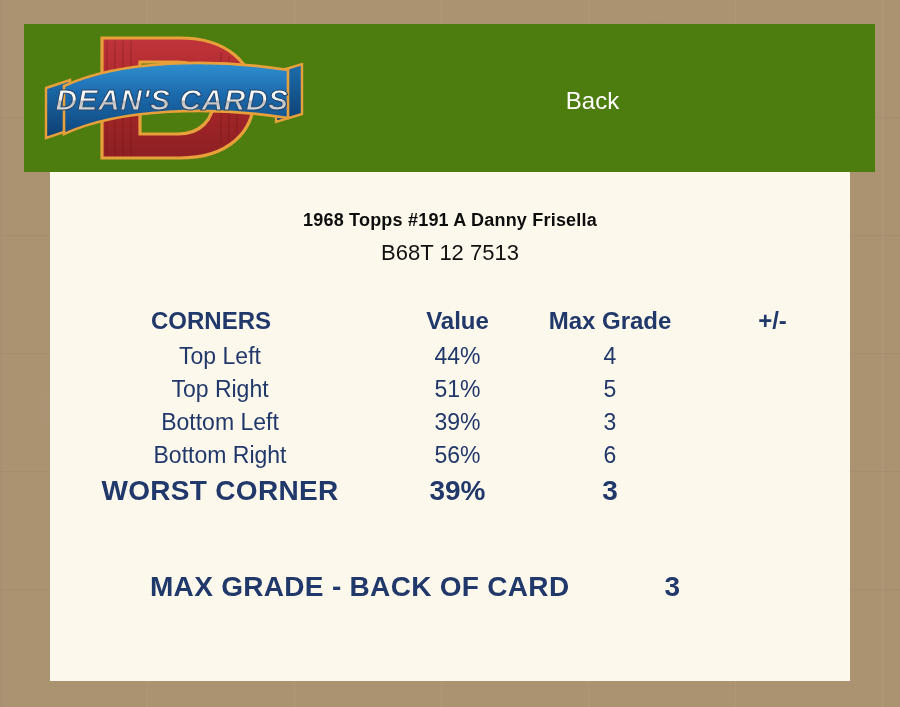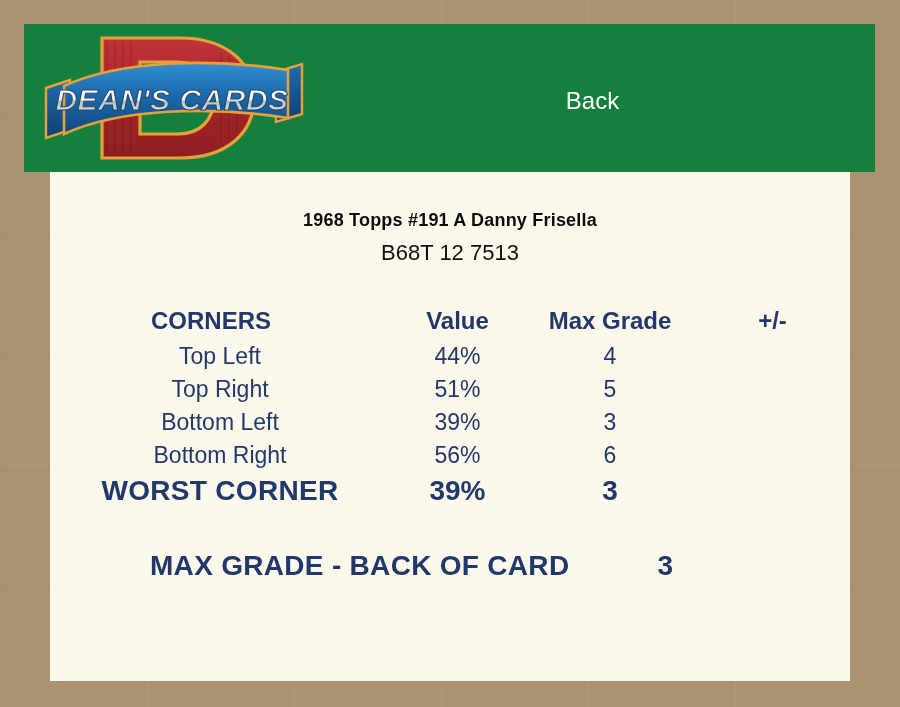--- a/index.html
+++ b/index.html
@@ -40,21 +40,21 @@
     pointer-events: none;
   }
 
   
   #header-band {
     position: absolute;
     left: 24px;
     top: 24px;
     width: 851px;
     height: 148px;
-    background: #15803d;
+    background: #4d7c0f;
     display: flex;
     align-items: center;
   }
 
   
   #logo {
     position: absolute;
     left: 16px;
     top: 2px;
     width: 270px;
@@ -145,27 +145,28 @@
     color: #20386a;
   }
   #grading-table tr.worst td {
     font-weight: bold;
     font-size: 28px;
   }
   #grading-table tr.worst td.label-cell { letter-spacing: 0.3px; }
 
   
   #max-grade-row {
-    margin-top: 40px;
+    margin-top: 61px;
     display: flex;
     align-items: baseline;
     font-size: 28px;
     font-weight: bold;
     color: #20386a;
     padding-left: 100px;
+    gap: 7px;
   }
   #max-grade-label {
     letter-spacing: 0.3px;
     white-space: nowrap;
   }
   #max-grade-value {
     margin-left: 88px;
     font-size: 28px;
     font-weight: bold;
   }

